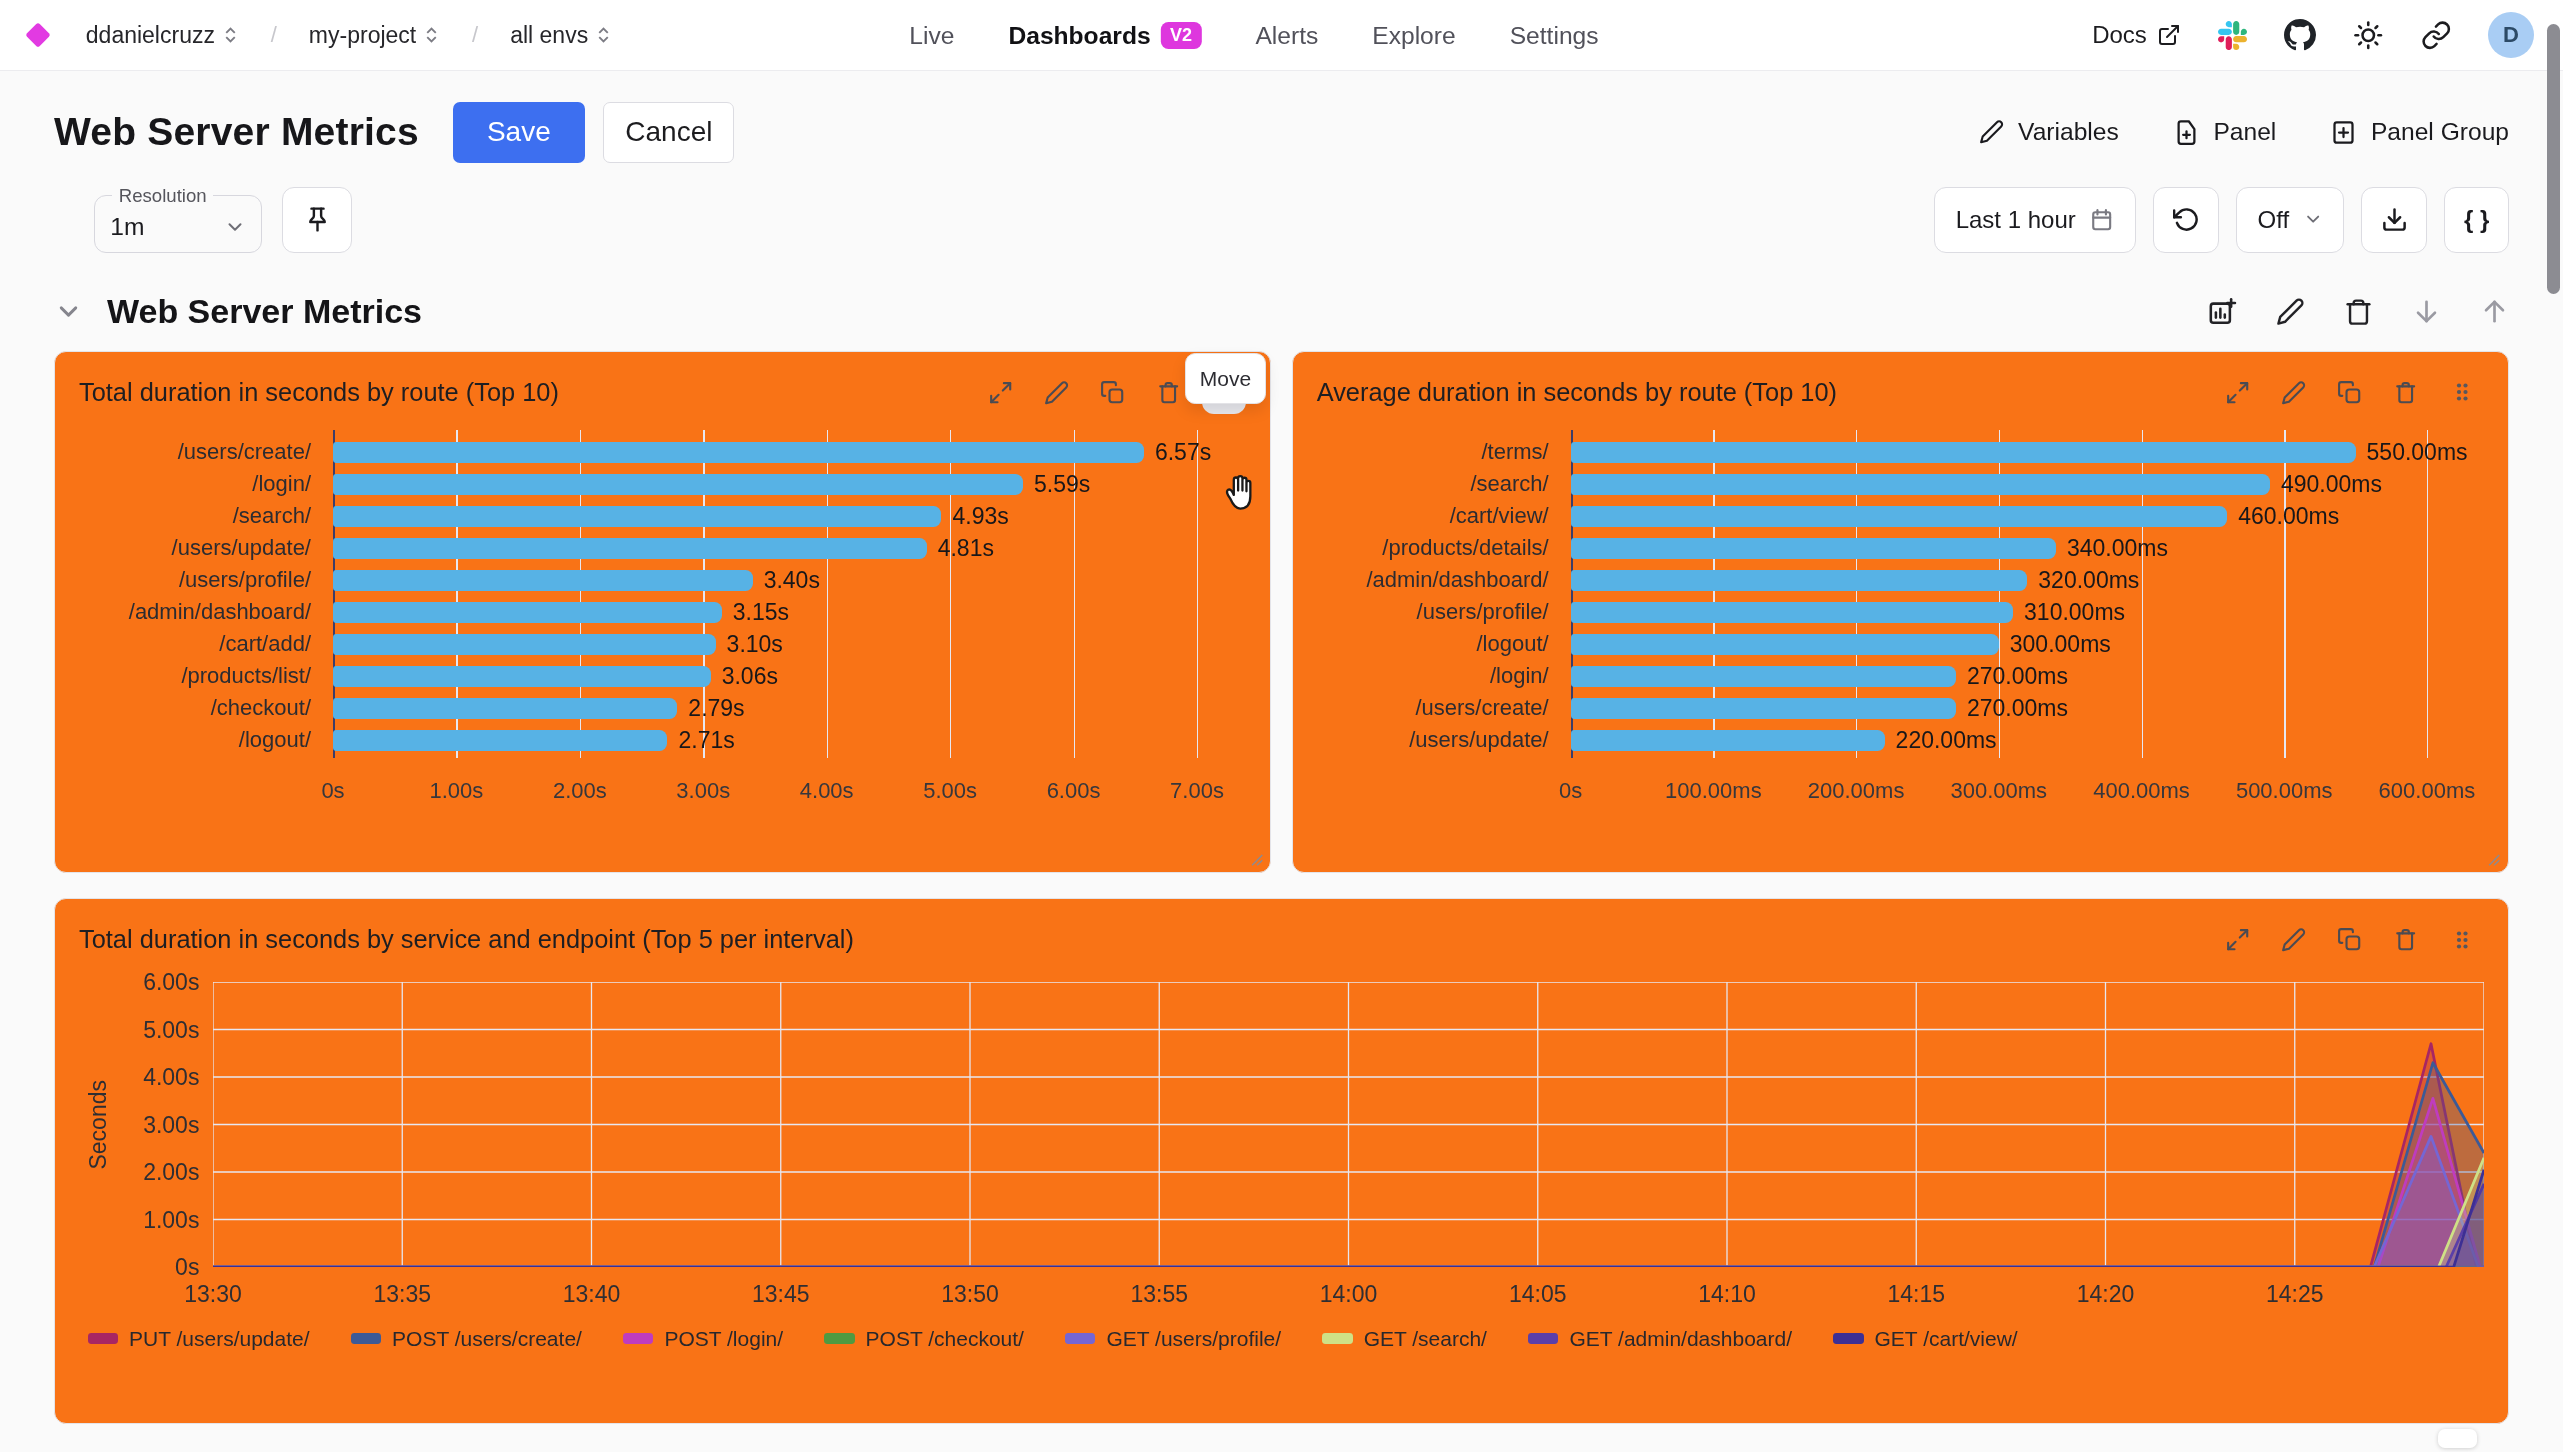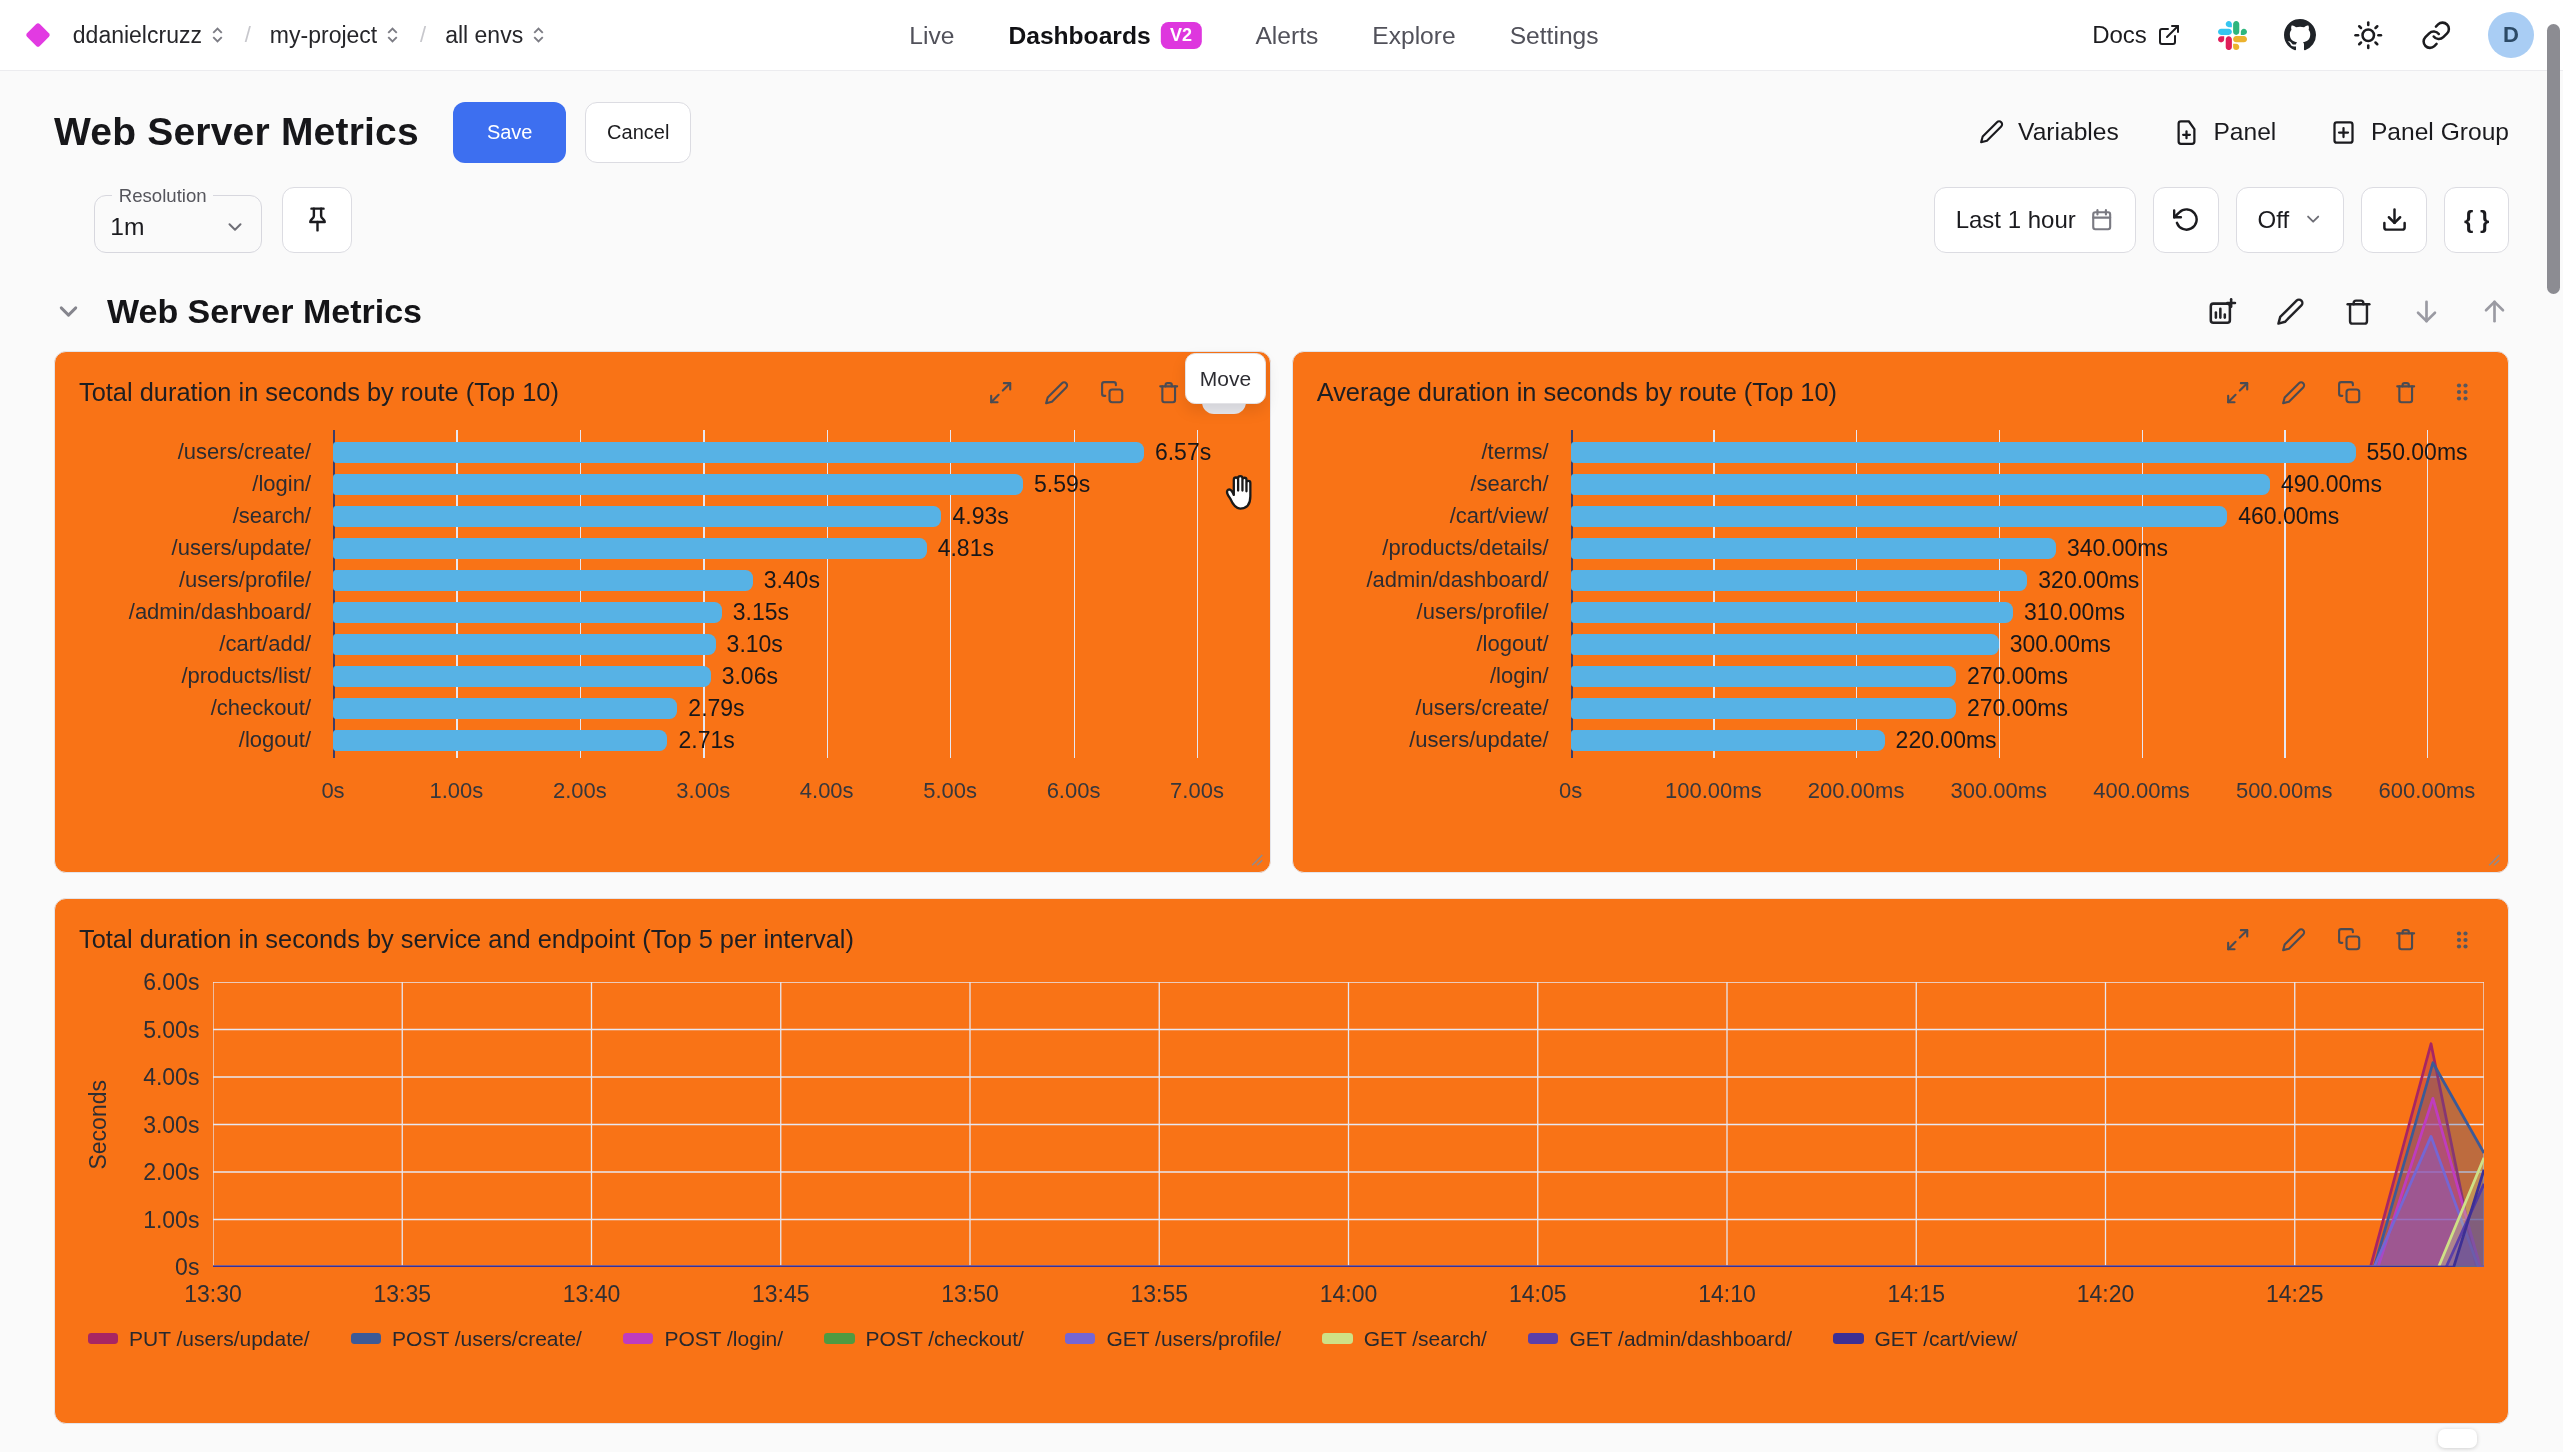--- a/index.html
+++ b/index.html
@@ -8,37 +8,37 @@
     font-family:"Liberation Sans", sans-serif;
     background:#fafafa; color:#1c1c1f; position:relative;
   }
   svg { display:block; }
 
   
   .navbar {
     height:71px; background:#fff; border-bottom:0.8px solid #ececef;
     display:flex; align-items:center; padding:0 29px; position:relative;
   }
-  .crumbs { display:flex; align-items:center; gap:19px; font-size:23px; color:#26262a; }
+  .crumbs { display:flex; align-items:center; gap:32px; font-size:23px; color:#26262a; }
   .diamond { width:18px; height:18px; background:var(--diamond); transform:rotate(45deg); border-radius:2.5px; margin-right:6.8px; }
   .crumb { display:flex; align-items:center; gap:6.8px; cursor:pointer; }
   .crumb-sep { color:#c7c7cc; font-size:22px; }
   .nav-center { position:absolute; left:50%; top:0; transform:translateX(-54%); height:71px; display:flex; align-items:center; gap:54px; }
   .nav-item { font-size:24.6px; color:#51515a; display:flex; align-items:center; gap:10.2px; cursor:pointer; white-space:nowrap; }
   .nav-item.active { color:#111114; font-weight:700; }
   .nav-badge { background:var(--badge); color:#fff; font-size:18px; font-weight:700; border-radius:7.6px; padding:3.4px 9.3px; }
   .nav-right { margin-left:auto; display:flex; align-items:center; gap:37px; }
   .docs-link { display:flex; align-items:center; gap:10.2px; font-size:24px; color:#1c1c1f; cursor:pointer; }
   .avatar { width:46px; height:46px; border-radius:50%; background:#a9cdf4; color:#2c4a66; font-size:22px; font-weight:700;
             display:flex; align-items:center; justify-content:center; }
 
   
   .title-row { display:flex; align-items:center; margin:30.5px 54px 0; }
   .page-title { font-size:39px; font-weight:700; color:#17171a; letter-spacing:0.2px; }
-  .btn { border-radius:12px; font-size:20px; display:inline-flex; align-items:center; justify-content:center; cursor:pointer; }
+  .btn { border-radius:7px; font-size:28px; display:inline-flex; align-items:center; justify-content:center; cursor:pointer; }
   .btn-primary { background:var(--accent); color:#fff; height:61px; padding:0 34px; margin-left:34px; border:none; }
   .btn-ghost { background:#fff; color:#1c1c1f; height:61px; padding:0 21px; margin-left:18.6px; border:1.3px solid #dcdce2; }
   .header-actions { margin-left:auto; display:flex; align-items:center; gap:54px; }
   .h-action { display:flex; align-items:center; gap:13.6px; font-size:24.6px; color:#1a1a1e; cursor:pointer; }
 
   
   .controls-row { display:flex; align-items:flex-end; margin:22px 54px 0; }
   fieldset.resolution { border:1.3px solid #d7d7de; border-radius:12px; width:168px; height:68px; padding:1.7px 15.3px 0; background:transparent;margin-left:40px; }
   fieldset.resolution legend { font-size:18.6px; color:#55555c; padding:0 6.8px; margin-left:1.7px; }
   .res-inner { display:flex; align-items:center; justify-content:space-between; height:37px; font-size:24.6px; color:#1b1b1f; cursor:pointer; }

